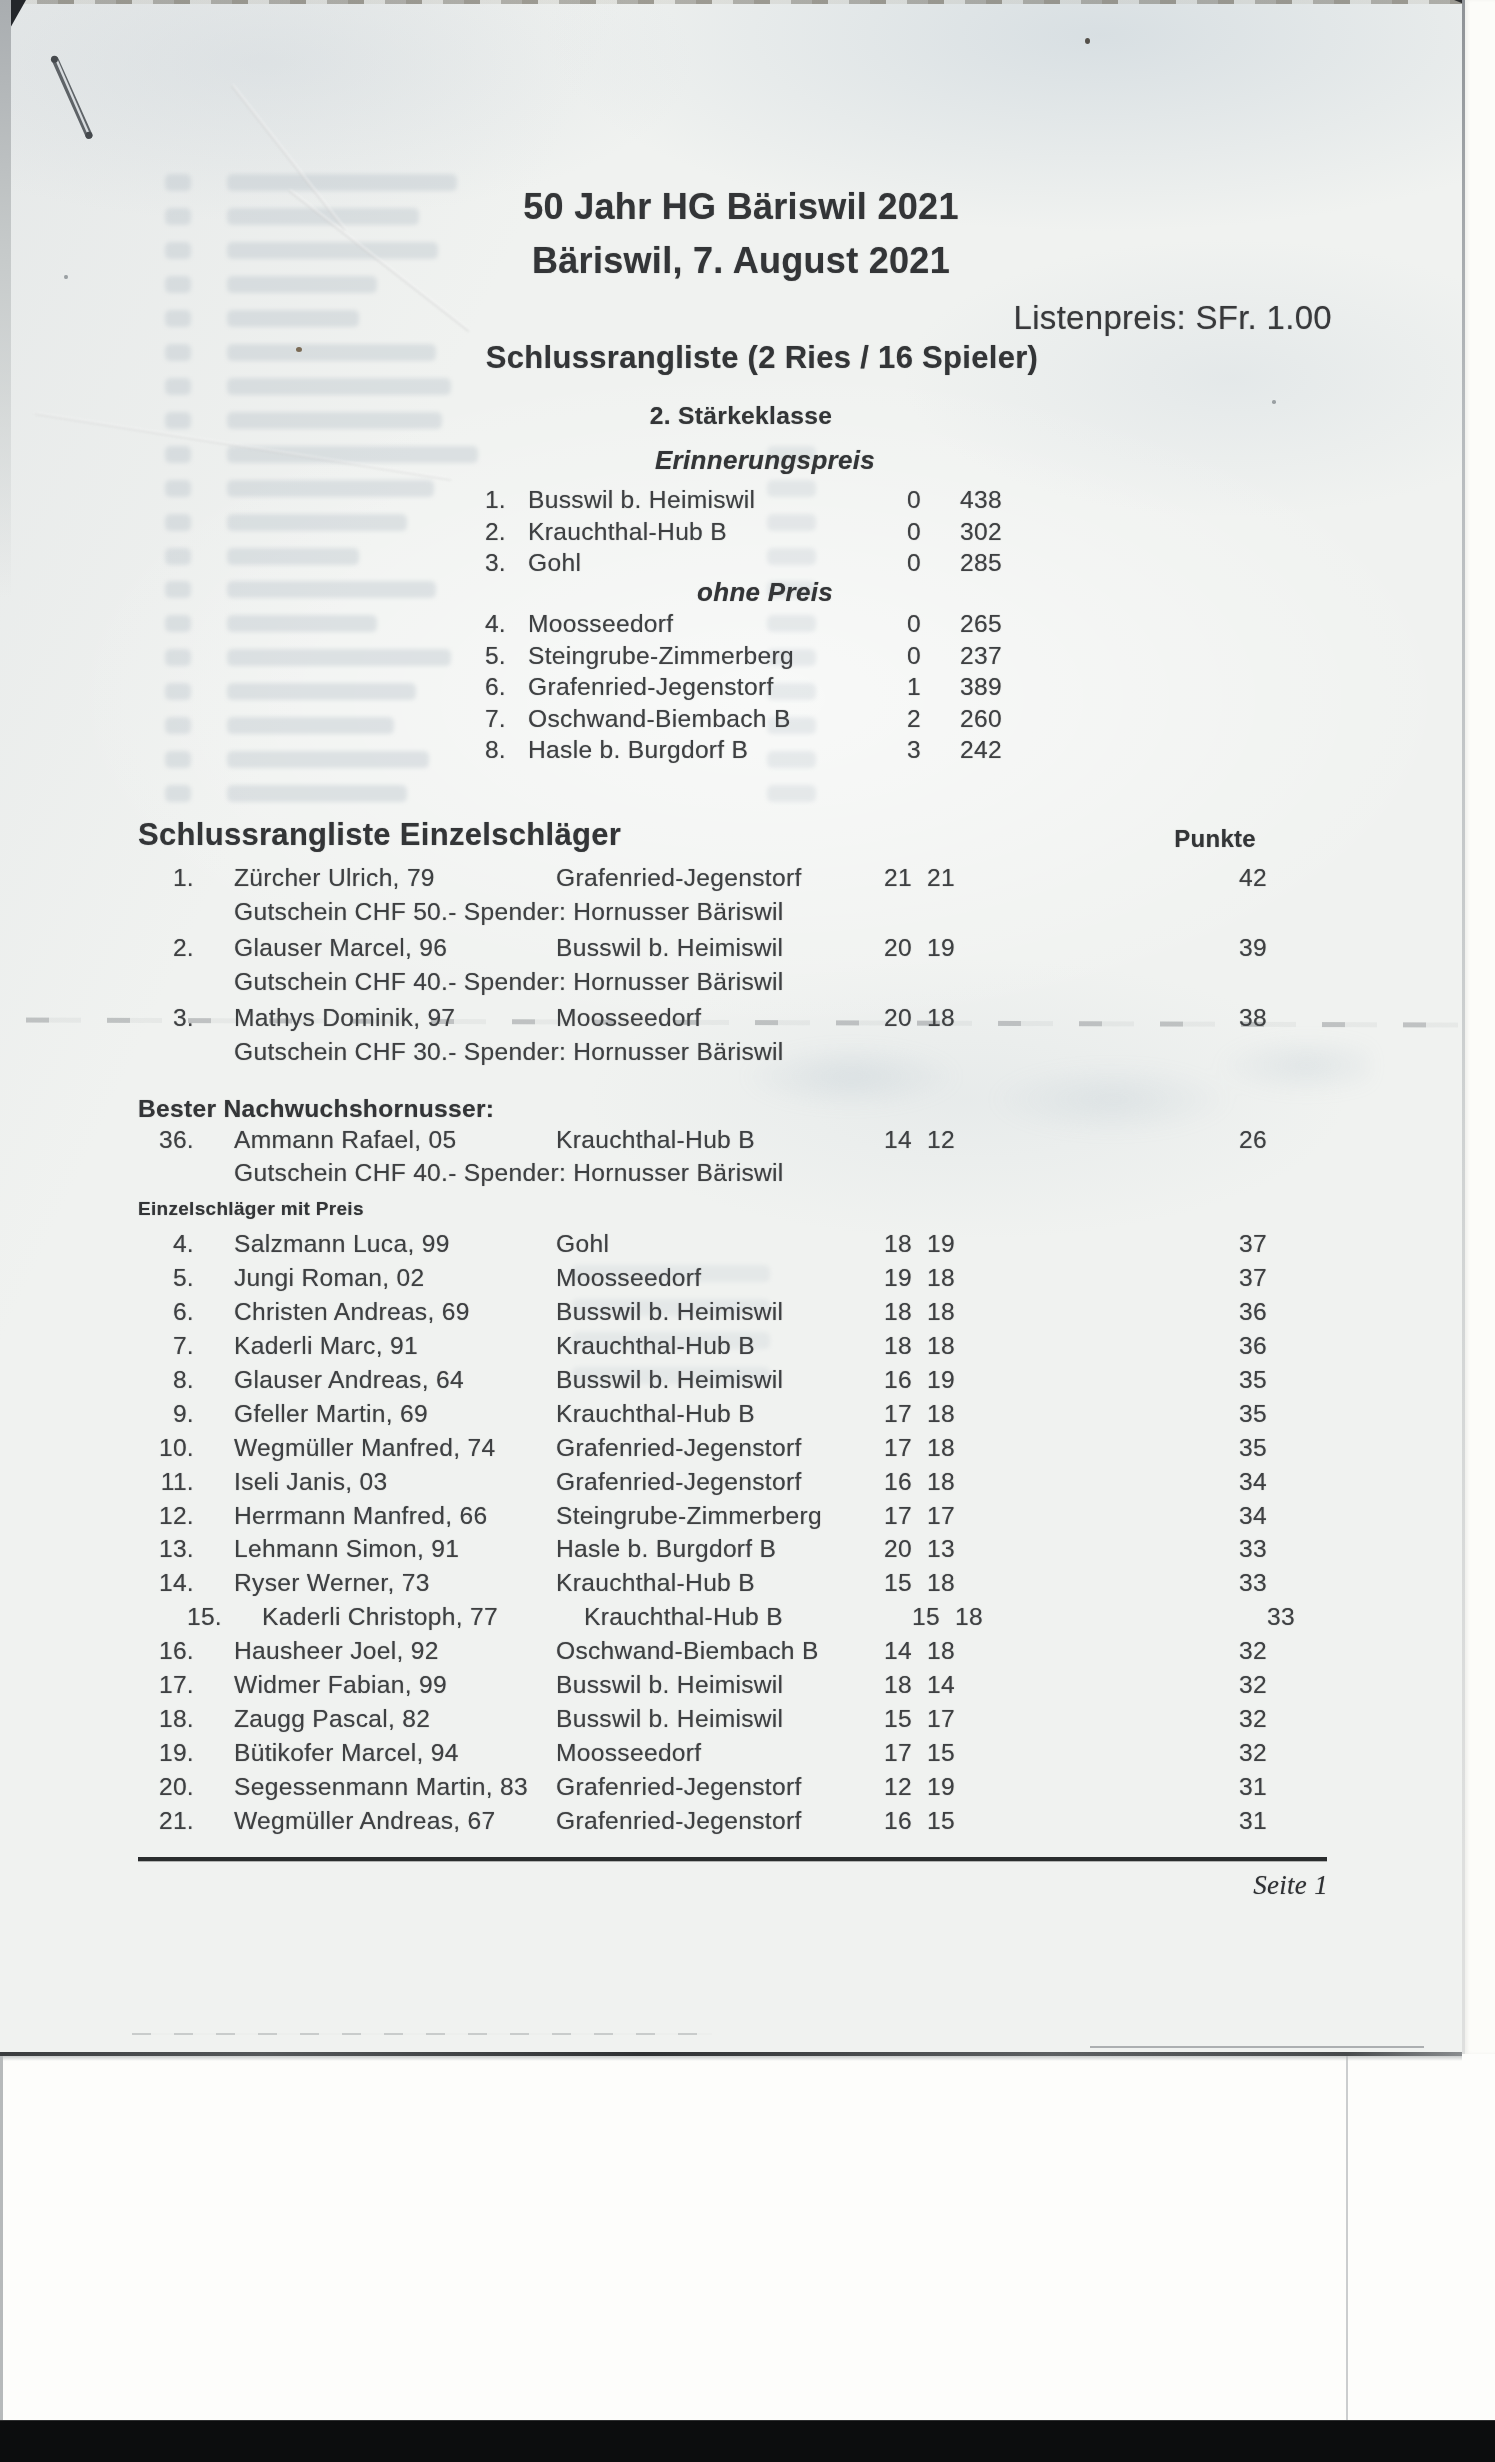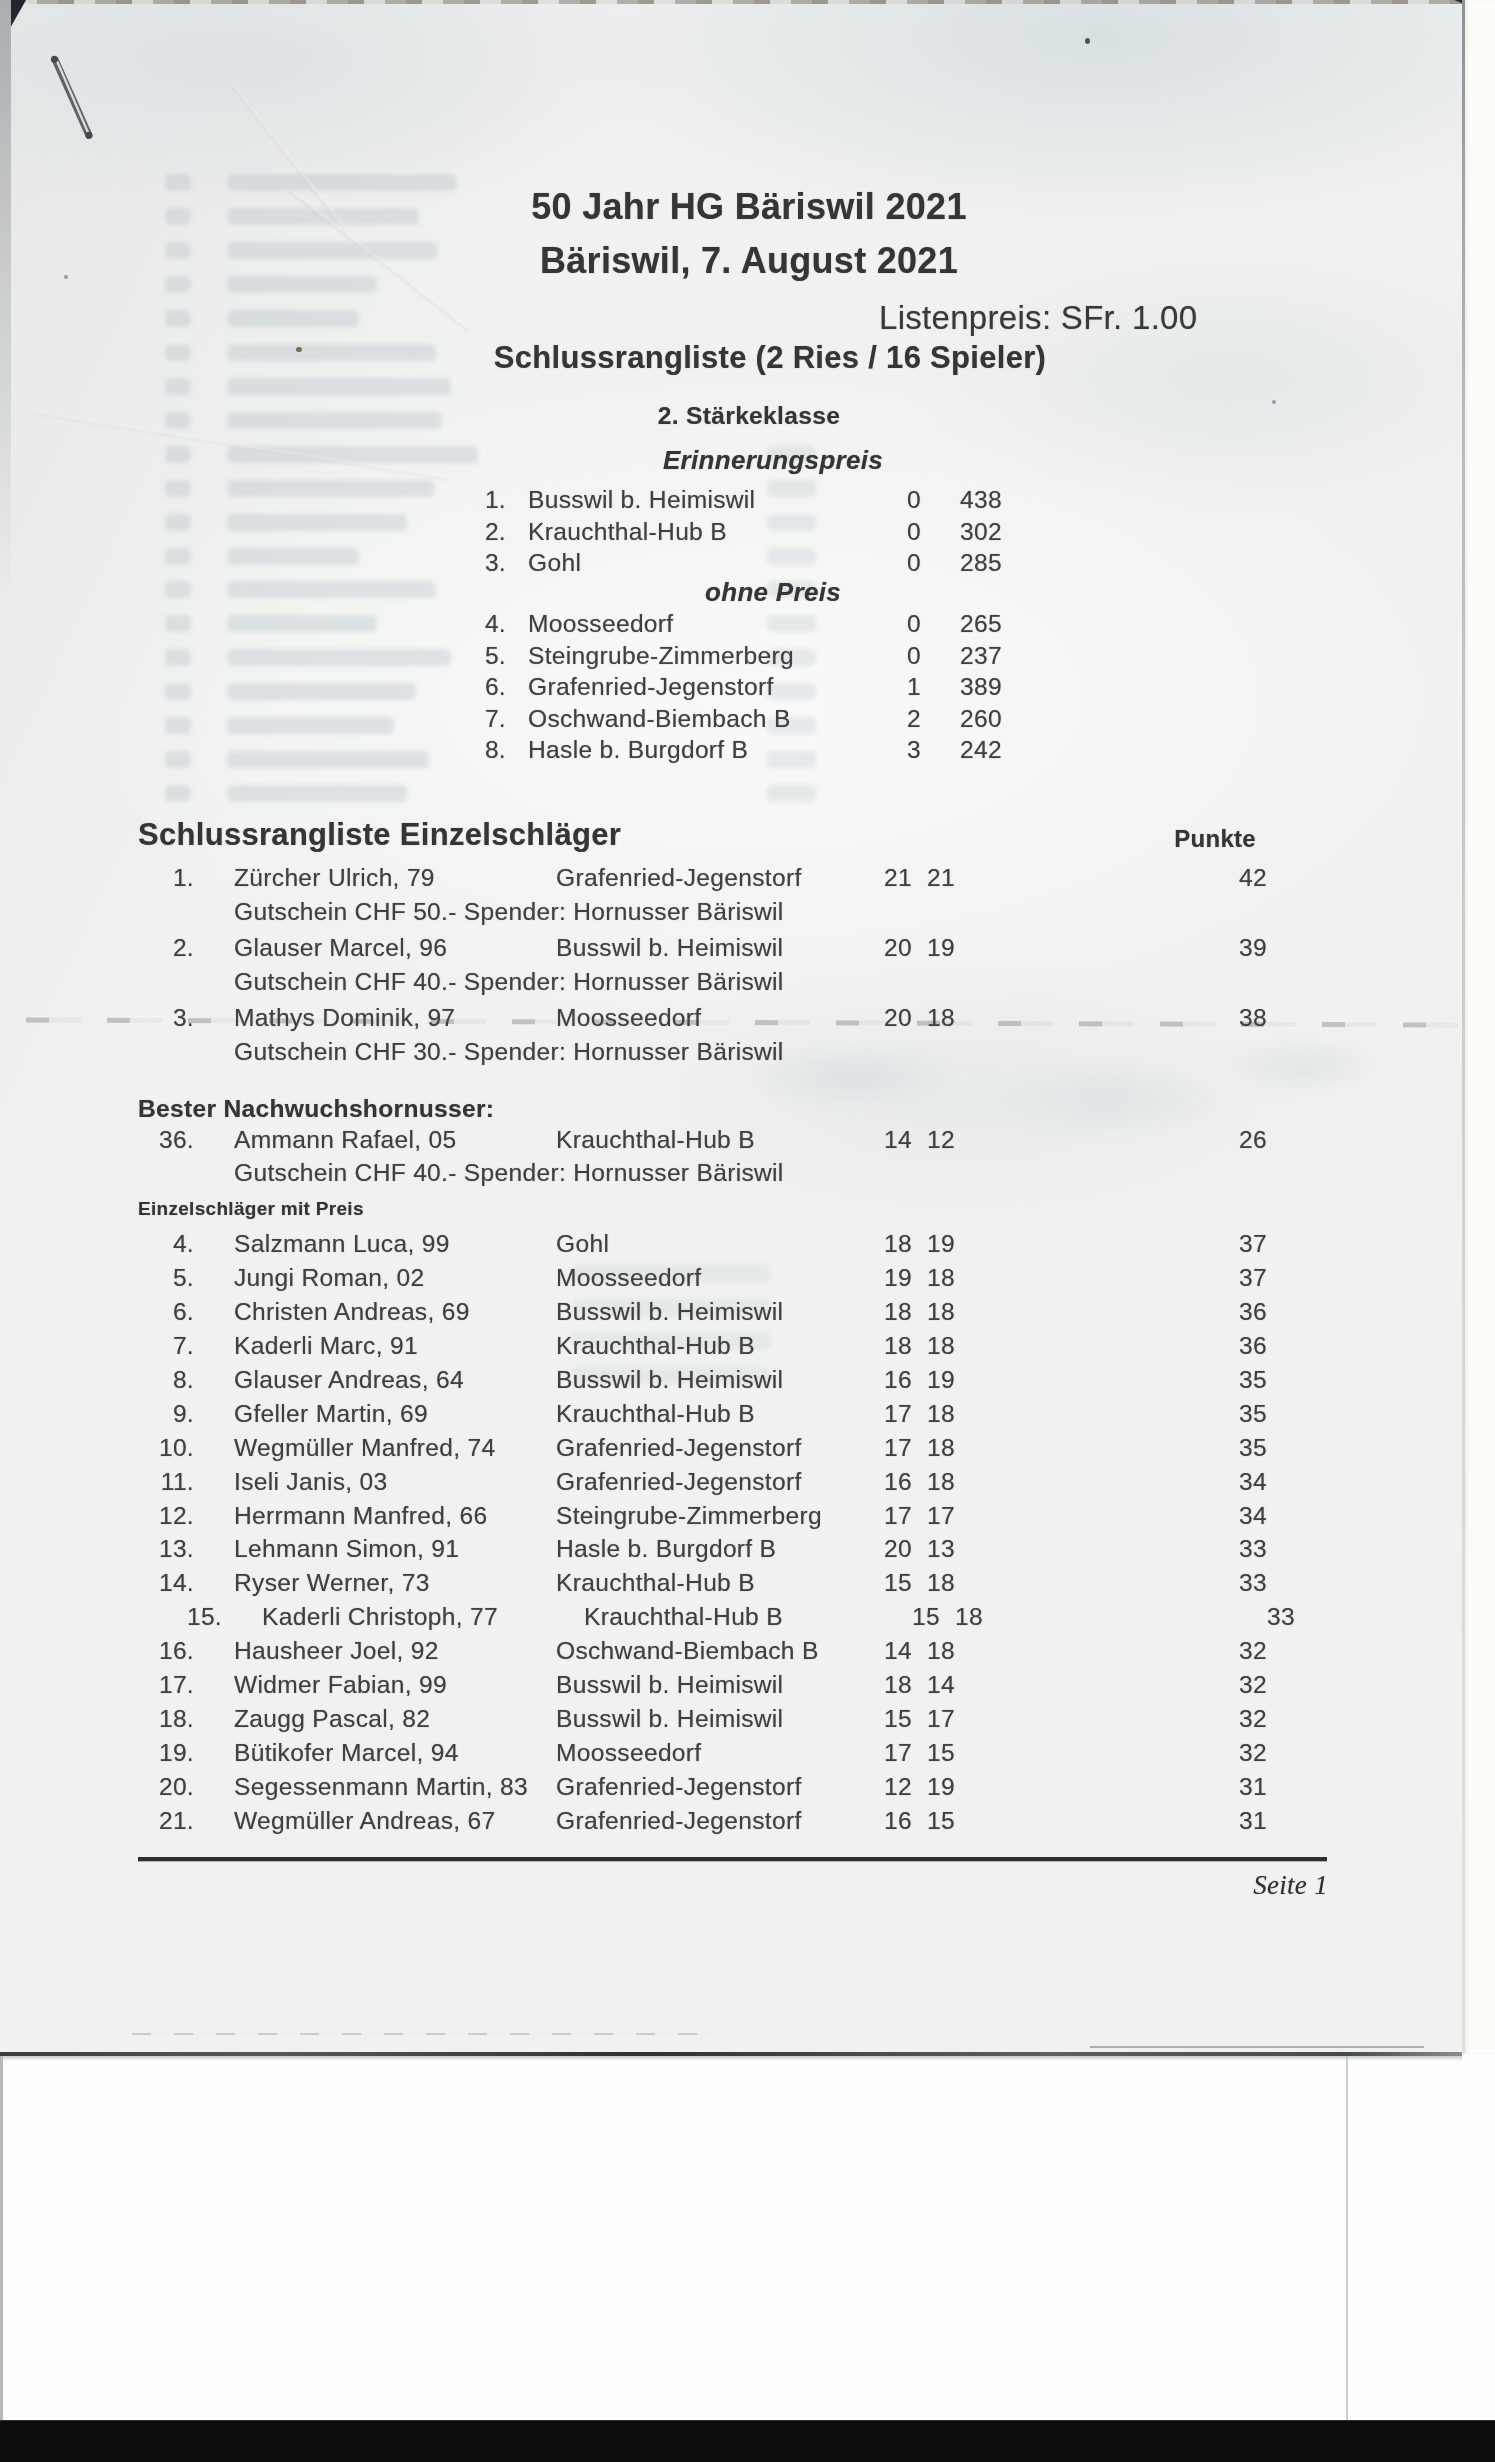--- a/index.html
+++ b/index.html
@@ -16,28 +16,28 @@
       radial-gradient(616px 229px at 18% 62px, rgba(190,200,209,0.30), rgba(190,200,209,0) 70%),
       radial-gradient(457px 193px at 84% 378px, rgba(197,208,216,0.28), rgba(197,208,216,0) 72%),
       radial-gradient(1143px 545px at 52% 34%, rgba(255,255,255,0.55), rgba(255,255,255,0) 62%),
       radial-gradient(545px 202px at 66% 1099px, rgba(178,192,202,0.14), rgba(178,192,202,0) 70%),
       linear-gradient(115deg, rgba(203,208,213,0.28) 0%, rgba(203,208,213,0) 26%),
       #f0f2f0;
     color:#3e4042;
   }
   .txt { text-shadow:0 0 1.1px rgba(68,70,72,0.5); letter-spacing:0.3px; }
   .abs { position:absolute; }
-  .h-center { position:absolute; left:12px; width:1474px; text-align:center; white-space:nowrap; }
+  .h-center { position:absolute; left:4px; width:1474px; text-align:center; white-space:nowrap; }
   .shift-r { padding-left:21px; }
   .b { font-weight:bold; color:#333537; }
   .bi { font-weight:bold; font-style:italic; color:#333537;padding-left:24px; }
 
   .doc-title   { top:186px; font-size:36px; }
   .doc-title2  { top:240px; font-size:36px; }
-  .list-price  { top:299px; left:879px; width:453px; text-align:left; font-size:33px; color:#38393b; white-space:nowrap; }
+  .list-price  { top:299px; left:879px; width:453px; text-align:right; font-size:33px; color:#38393b; white-space:nowrap; }
   .main-head   { top:340px; font-size:31px; }
   .class-head  { top:402px; font-size:24.6px; }
   .sub-head-1  { top:445px; font-size:26px; }
   .sub-head-2  { top:577px; font-size:26px; }
 
   .ind-head    { top:817px; left:138px; font-size:31px; white-space:nowrap; }
   .points-lbl  { top:825px; left:1143px; width:113px; text-align:right; font-size:24px; }
   .youth-head  { top:1095px; left:138px; font-size:24.6px; white-space:nowrap; }
   .prize-head  { top:1198px; left:138px; font-size:19px; white-space:nowrap; }
 

